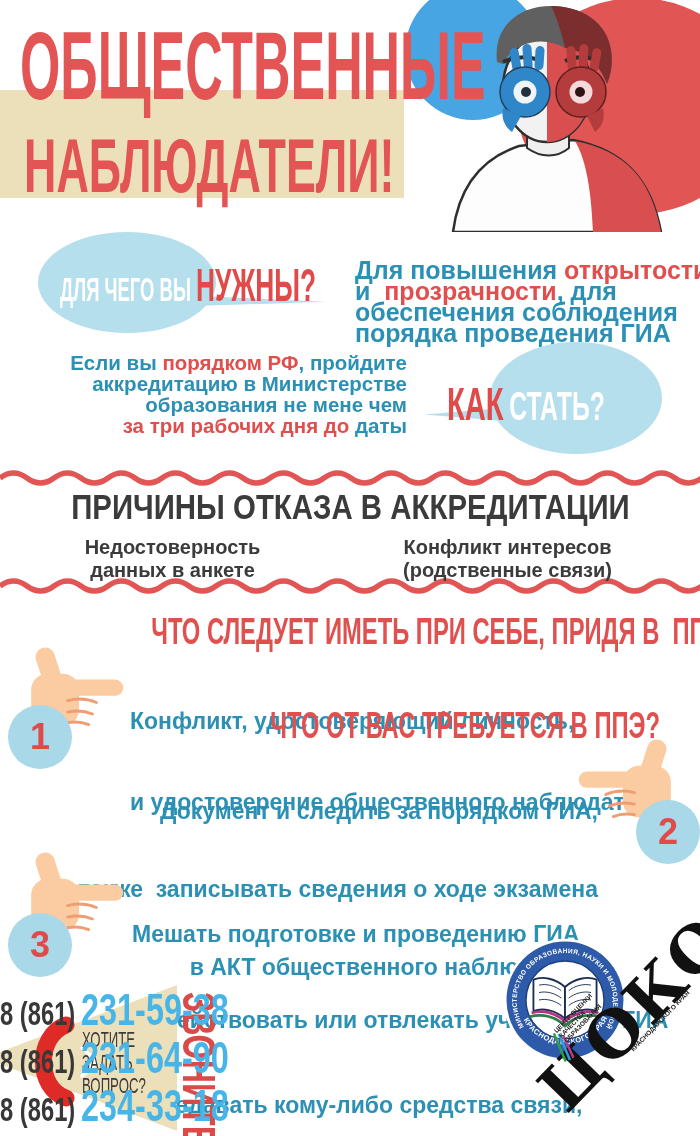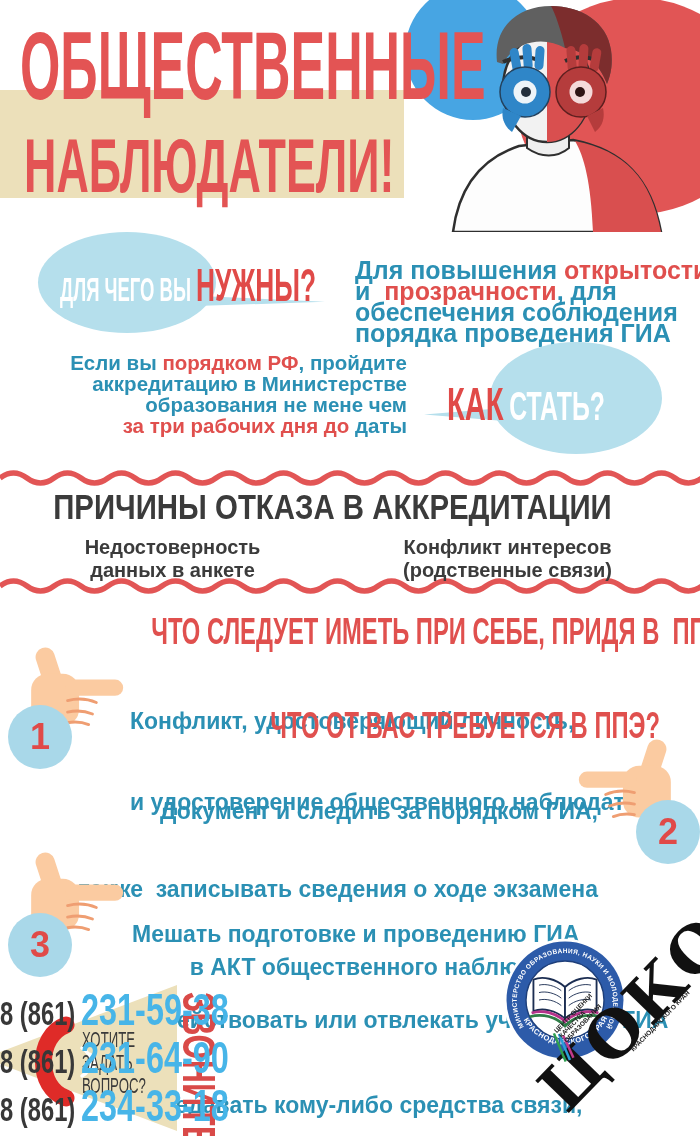--- a/index.html
+++ b/index.html
@@ -30,21 +30,21 @@
   
   .blue{color:#2b90b4;}
   .redtx{color:#e04f4d;}
   .body{font-weight:700;}
   .a1{left:355px;top:260px;font-size:25px;line-height:21px;}
   .a2{left:52px;top:352px;width:355px;text-align:right;font-size:20.5px;line-height:21px;}
   
   .wavy{left:0;width:700px;height:22px;}
   .w1{top:467px;} .w2{top:575px;}
   
-  .rtitle{left:0;top:489px;width:608px;text-align:center;color:#3b3b3b;font-weight:800;
+  .rtitle{left:0;top:489px;width:700px;text-align:center;color:#3b3b3b;font-weight:800;
           font-size:35px;line-height:35px;}
   .rcol{top:536px;text-align:center;color:#3b3b3b;font-weight:700;font-size:20px;line-height:23px;}
   .rleft{left:60px;width:225px;} .rright{left:385px;width:245px;}
   
   .qahead{text-align:center;color:#e0504e;font-weight:800;font-size:36px;line-height:36px;}
   .h1pos{left:0;top:614px;width:700px;}
   .h2pos{left:170px;top:708px;width:530px;}
   .h3pos{left:0;top:826px;width:600px;}
   .qabody{font-size:23px;line-height:27px;font-weight:700;color:#2b90b4;white-space:pre;}
   .b1{left:130px;top:654px;}

